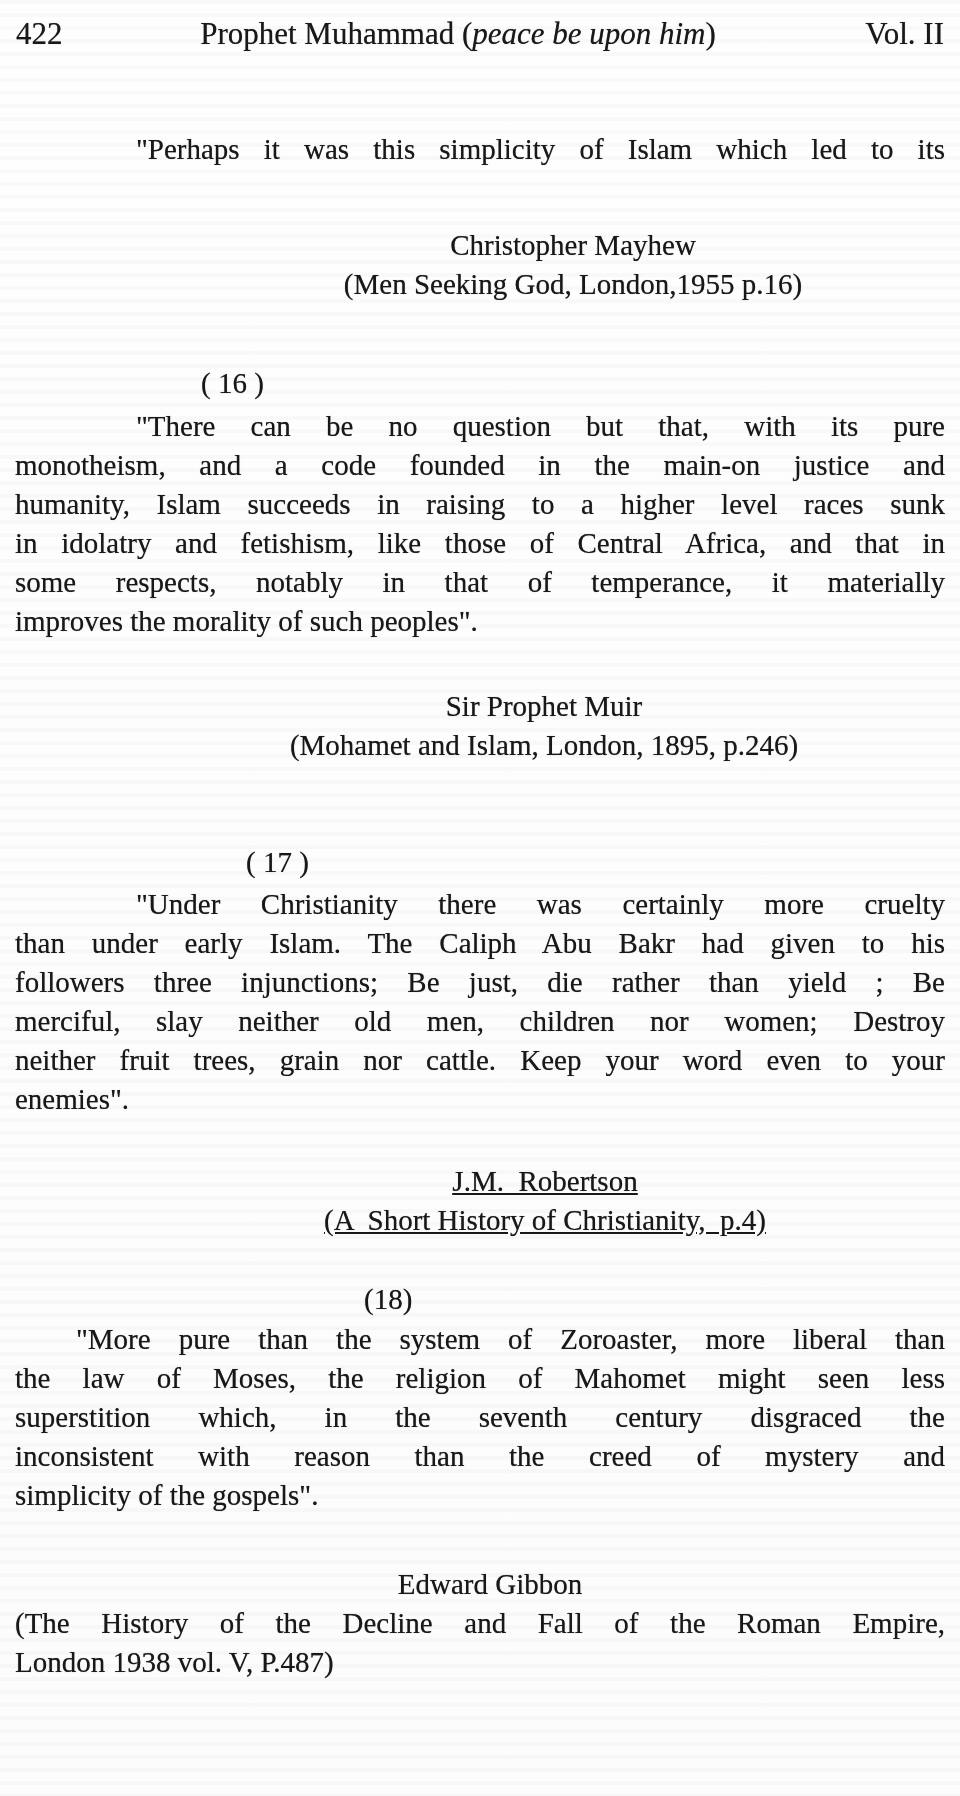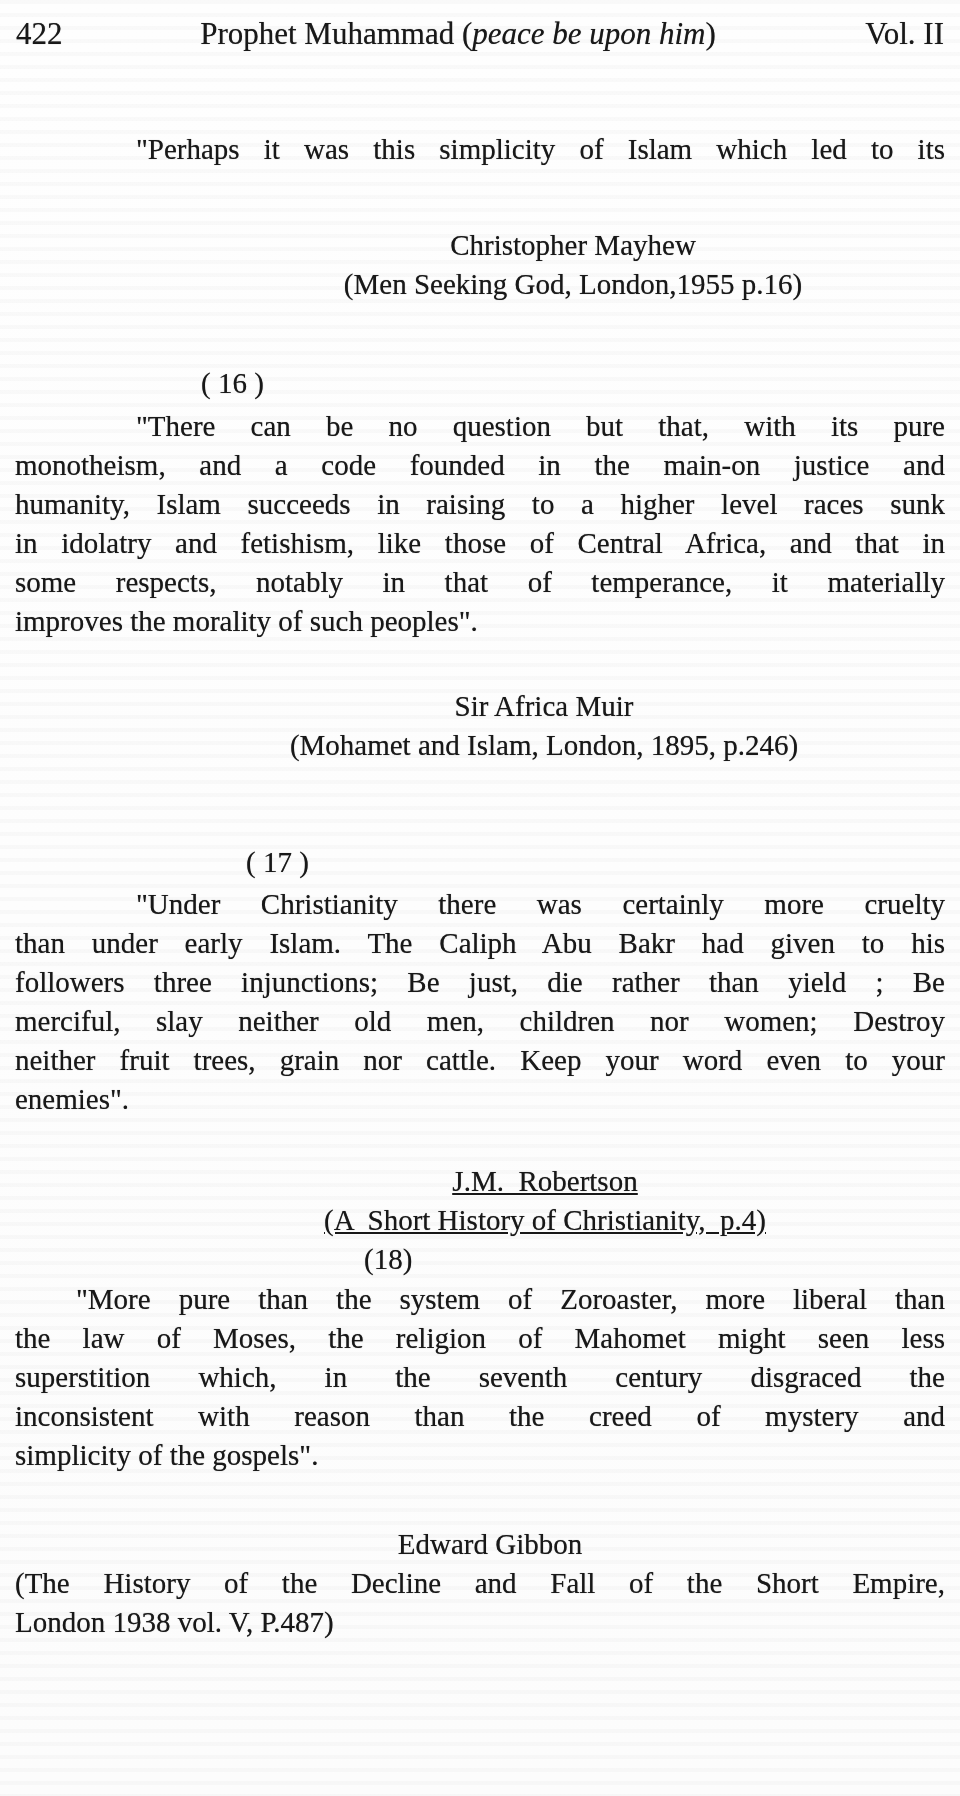--- a/index.html
+++ b/index.html
@@ -55,21 +55,21 @@
   .attribution .auth, .attribution .src { text-align: center; }
 
   [data-name="paragraph-quote-15"]      { margin-top: 76px; }
   [data-name="attribution-mayhew"]      { margin-top: 57px; padding-left: 186px; }
   [data-name="section-label-16"]        { margin-top: 60px; padding-left: 186px; }
   [data-name="paragraph-quote-16"]      { margin-top: 4px; }
   [data-name="attribution-muir"]        { margin-top: 46px; padding-left: 128px; }
   [data-name="section-label-17"]        { margin-top: 78px; padding-left: 231px; }
   [data-name="paragraph-quote-17"]      { margin-top: 3px; }
   [data-name="attribution-robertson"]   { margin-top: 43px; padding-left: 130px; text-decoration: underline; }
-  [data-name="section-label-18"]        { padding-left: 349px; }
+  [data-name="section-label-18"]        { margin-top: 40px; padding-left: 349px; }
   [data-name="paragraph-quote-18"]      { margin-top: 1px; }
   [data-name="attribution-gibbon"]      { margin-top: 50px; }
   [data-name="attribution-gibbon"] .auth { text-align: center; padding-left: 20px; white-space: pre-wrap; }
   [data-name="attribution-gibbon"] .src-line { text-align: justify; }
   [data-name="attribution-gibbon"] .src-line.just { text-align-last: justify; }
 </style>
 </head>
 <body>
 
 <div class="page scan-text" data-name="book-page">
@@ -87,39 +87,39 @@
       <div class="attribution" data-name="attribution-mayhew"><div class="auth" data-name="attribution-author">Christopher Mayhew</div><div class="src" data-name="attribution-source">(Men Seeking God, London,1955 p.16)</div></div>
       <div class="label" data-name="section-label-16">( 16 )</div>
       <div class="para indent-large" data-name="paragraph-quote-16">
         <div class="line just" data-name="text-line">"There can be no question but that, with its pure</div>
         <div class="line just" data-name="text-line">monotheism, and a code founded in the main-on justice and</div>
         <div class="line just" data-name="text-line">humanity, Islam succeeds  in raising to a higher level races sunk</div>
         <div class="line just" data-name="text-line">in idolatry and fetishism, like those of Central Africa, and that in</div>
         <div class="line just" data-name="text-line">some respects, notably in that of temperance, it materially</div>
         <div class="line" data-name="text-line">improves the morality of such peoples".</div>
       </div>
-      <div class="attribution" data-name="attribution-muir"><div class="auth" data-name="attribution-author">Sir Africa Muir</div><div class="src" data-name="attribution-source">(Mohamet and Islam, London, 1895, p.246)</div></div>
+      <div class="attribution" data-name="attribution-muir"><div class="auth" data-name="attribution-author">Sir Prophet Muir</div><div class="src" data-name="attribution-source">(Mohamet and Islam, London, 1895, p.246)</div></div>
       <div class="label" data-name="section-label-17">( 17 )</div>
       <div class="para indent-large" data-name="paragraph-quote-17">
         <div class="line just" data-name="text-line">"Under Christianity there was certainly more cruelty</div>
         <div class="line just" data-name="text-line">than under early Islam. The Caliph Abu Bakr had given to his</div>
         <div class="line just" data-name="text-line">followers three injunctions; Be just, die rather than yield ; Be</div>
         <div class="line just" data-name="text-line">merciful, slay neither old men, children nor women; Destroy</div>
         <div class="line just" data-name="text-line">neither fruit trees, grain nor cattle. Keep your word even to your</div>
         <div class="line" data-name="text-line">enemies".</div>
       </div>
       <div class="attribution" data-name="attribution-robertson"><div class="auth" data-name="attribution-author">J.M.  Robertson</div><div class="src" data-name="attribution-source">(A  Short History of Christianity,  p.4)</div></div>
       <div class="label" data-name="section-label-18">(18)</div>
       <div class="para indent-small" data-name="paragraph-quote-18">
         <div class="line just" data-name="text-line">"More pure than the system of Zoroaster, more liberal than</div>
         <div class="line just" data-name="text-line">the law of Moses, the religion of Mahomet might seen less</div>
         <div class="line just" data-name="text-line">superstition which, in the seventh century disgraced the</div>
         <div class="line just" data-name="text-line">inconsistent with reason than the creed of mystery and</div>
         <div class="line" data-name="text-line">simplicity of the gospels".</div>
       </div>
       <div data-name="attribution-gibbon">
         <div class="auth" data-name="attribution-author">Edward Gibbon</div>
-        <div class="src-line just" data-name="attribution-source-line">(The History of the Decline and Fall of the Short Empire,</div>
+        <div class="src-line just" data-name="attribution-source-line">(The History of the Decline and Fall of the Roman Empire,</div>
         <div class="src-line" data-name="attribution-source-line">London 1938 vol. V, P.487)</div>
       </div>
     </div>
 
 </div>
 
 </body></html>

